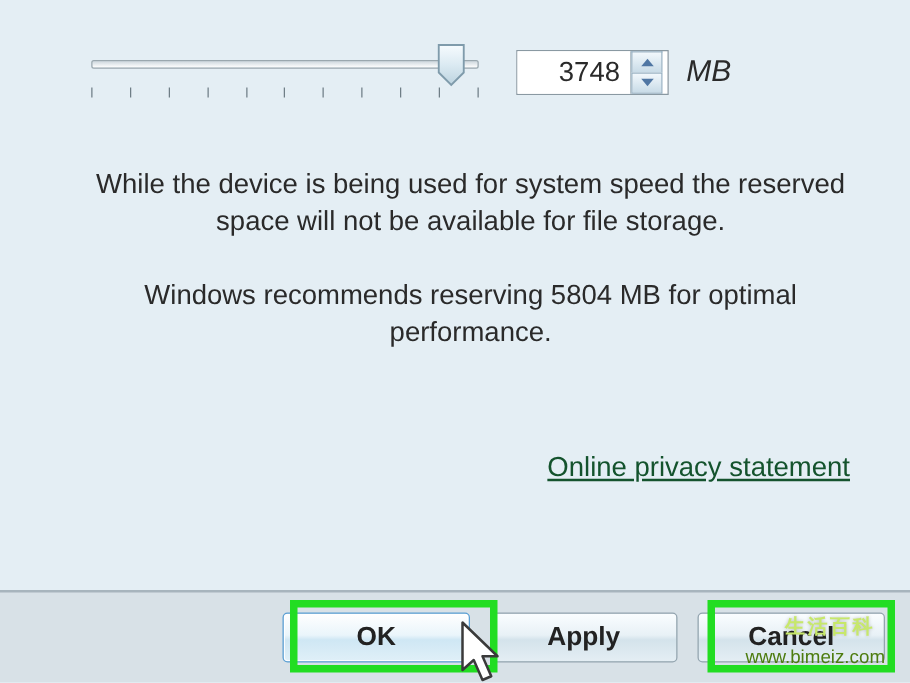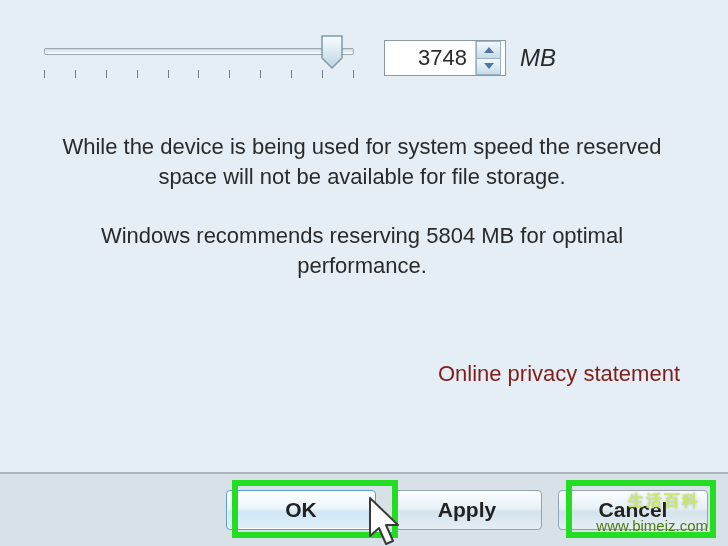--- a/index.html
+++ b/index.html
@@ -5,21 +5,21 @@
     * { margin: 0; padding: 0; box-sizing: border-box; }
     body {
       width: 728px;
       height: 546px;
       background: #e4eef4;
       font-family: "Segoe UI", Tahoma, sans-serif;
       position: relative;
       overflow: hidden;
     }
     .panel {
-      padding: 20px 48px 0 44px;
+      padding: 20px 48px 0 73px;
     }
     .slider-row {
       display: flex;
       align-items: center;
       gap: 30px;
       margin-top: 14px;
       margin-bottom: 50px;
     }
     .slider-wrap {
       position: relative;
@@ -117,21 +117,22 @@
       color: #2a2a2a;
       margin-bottom: 30px;
       text-align: center;
     }
     .link-row {
       text-align: right;
       margin-top: 80px;
       padding-right: 0;
     }
     .link {
-      color: #7f1d1d;
+      color: #14532d;
+      text-decoration: underline;
       font-size: 22px;
       cursor: pointer;
       margin-top: 16px;
     }
     .button-bar {
       position: absolute;
       left: 0; right: 0;
       bottom: 0;
       height: 74px;
       background: #d8e1e7;

